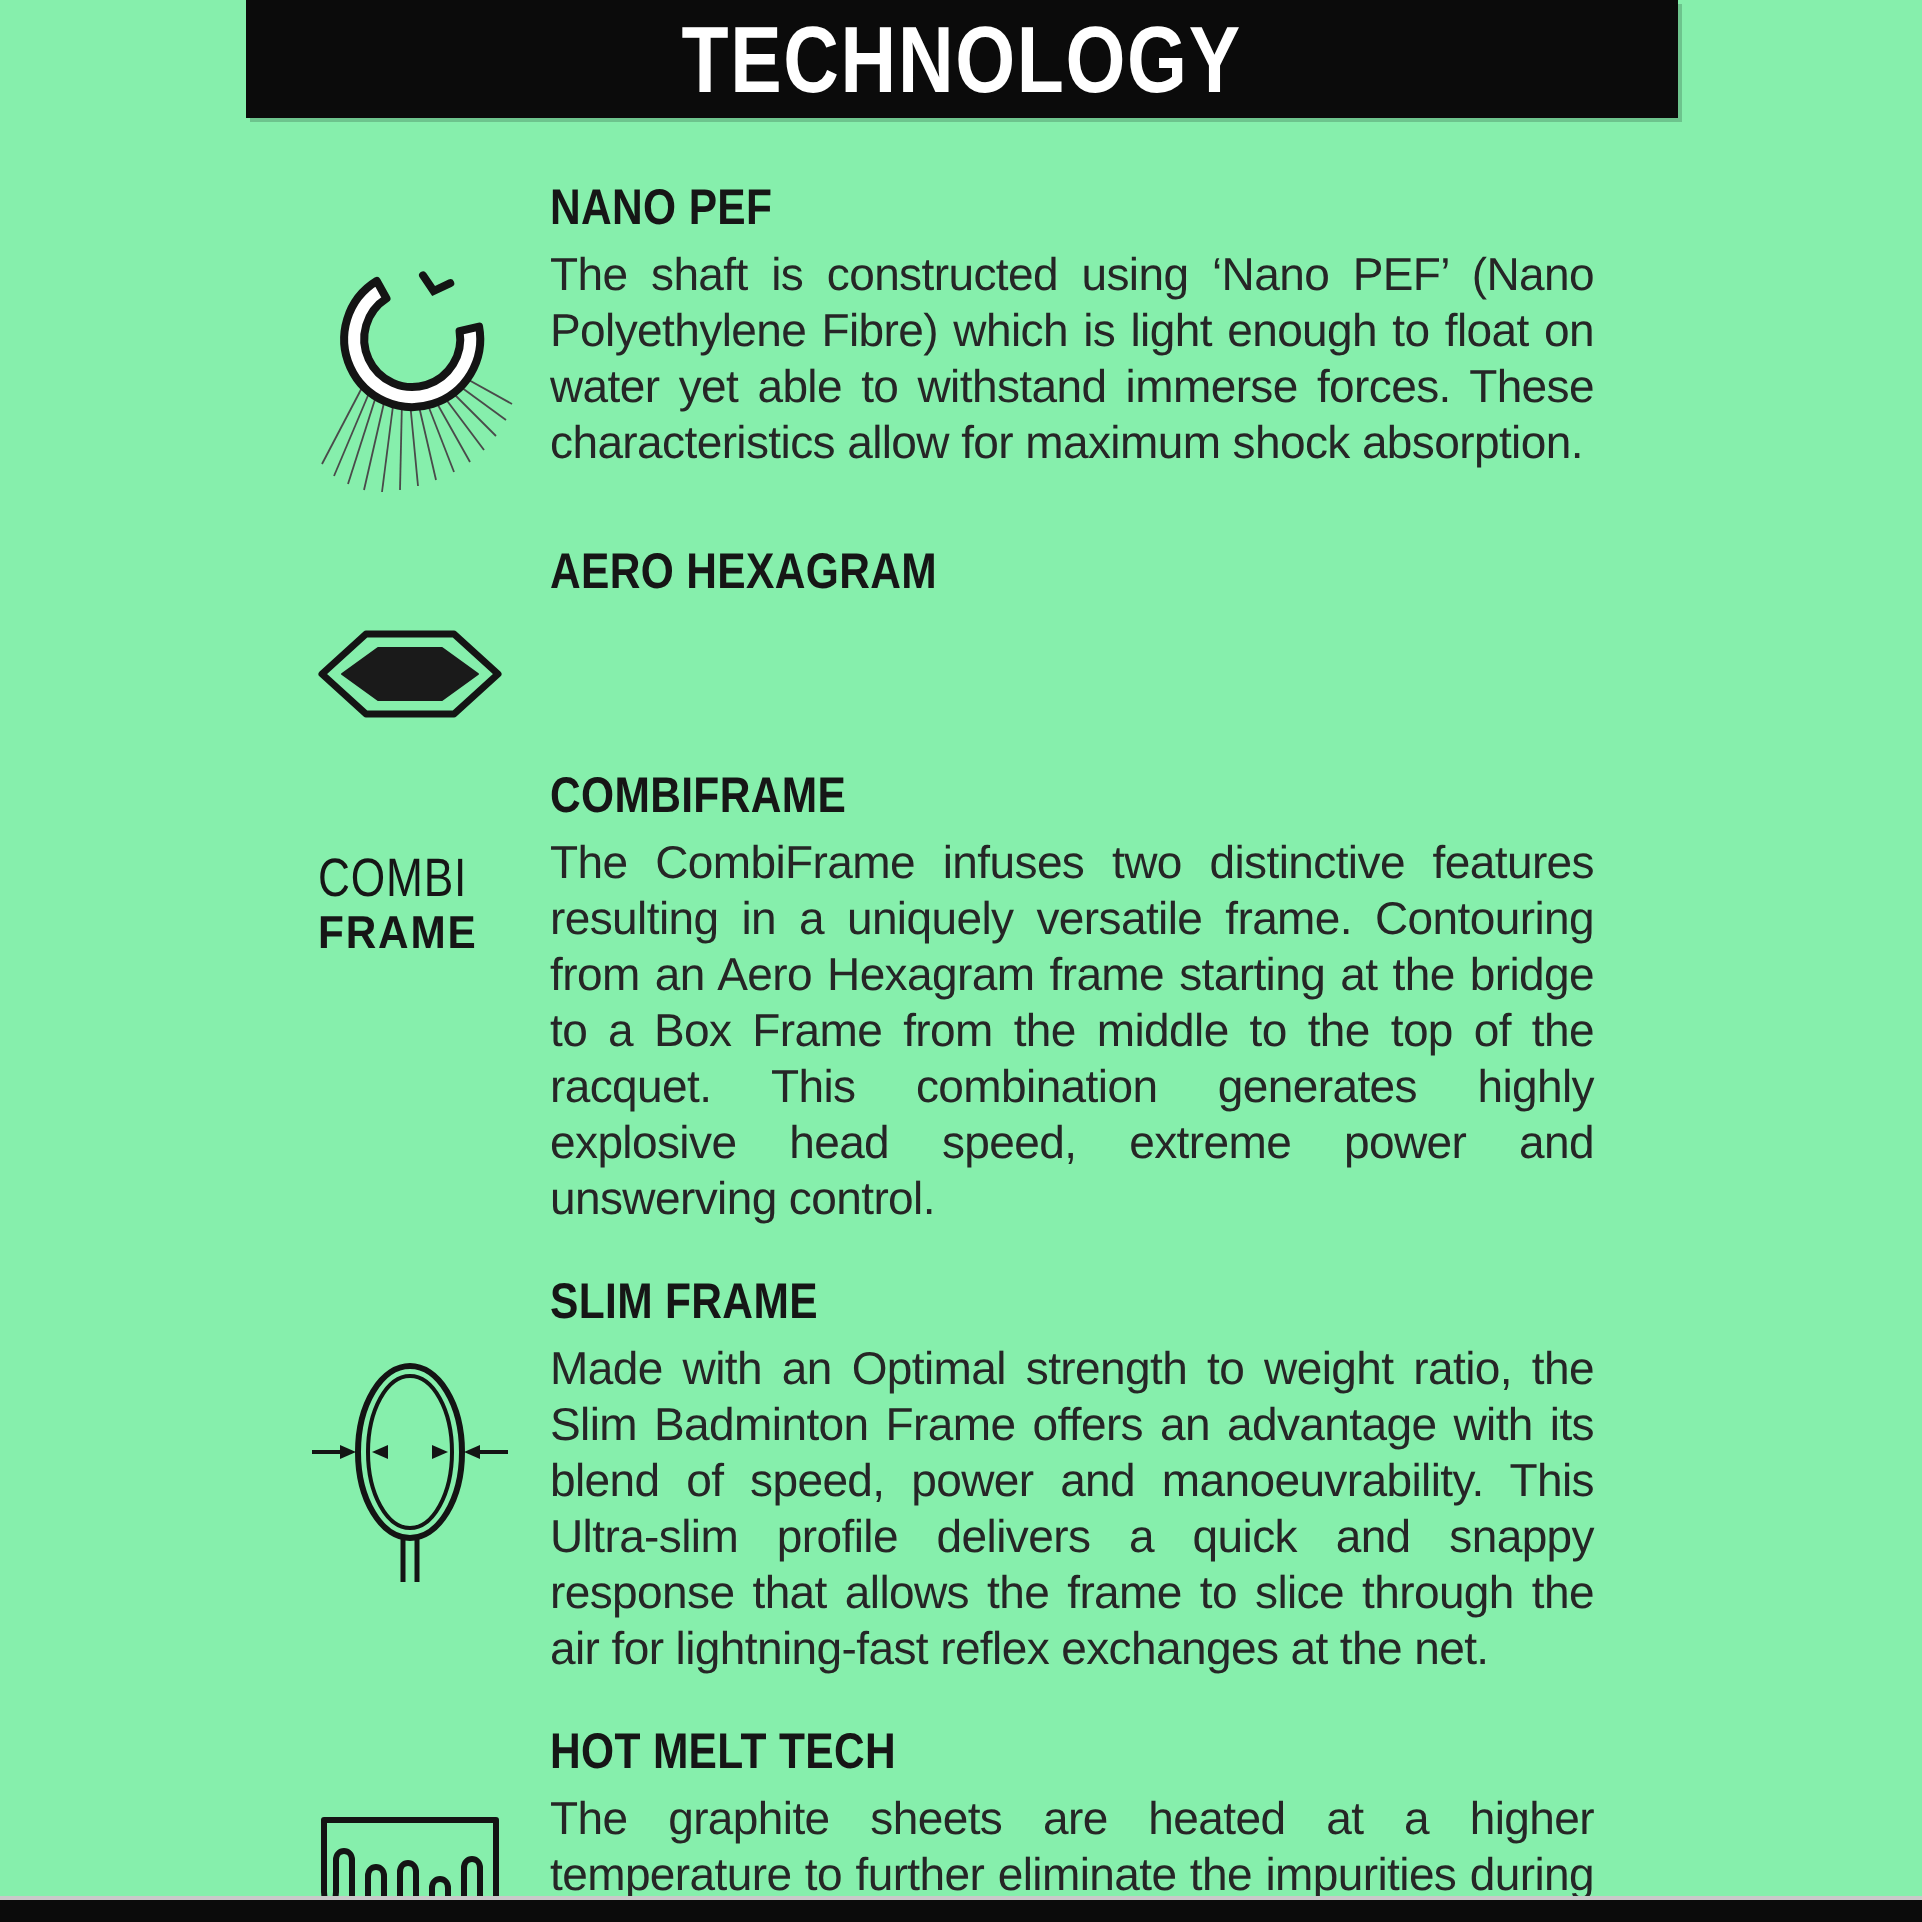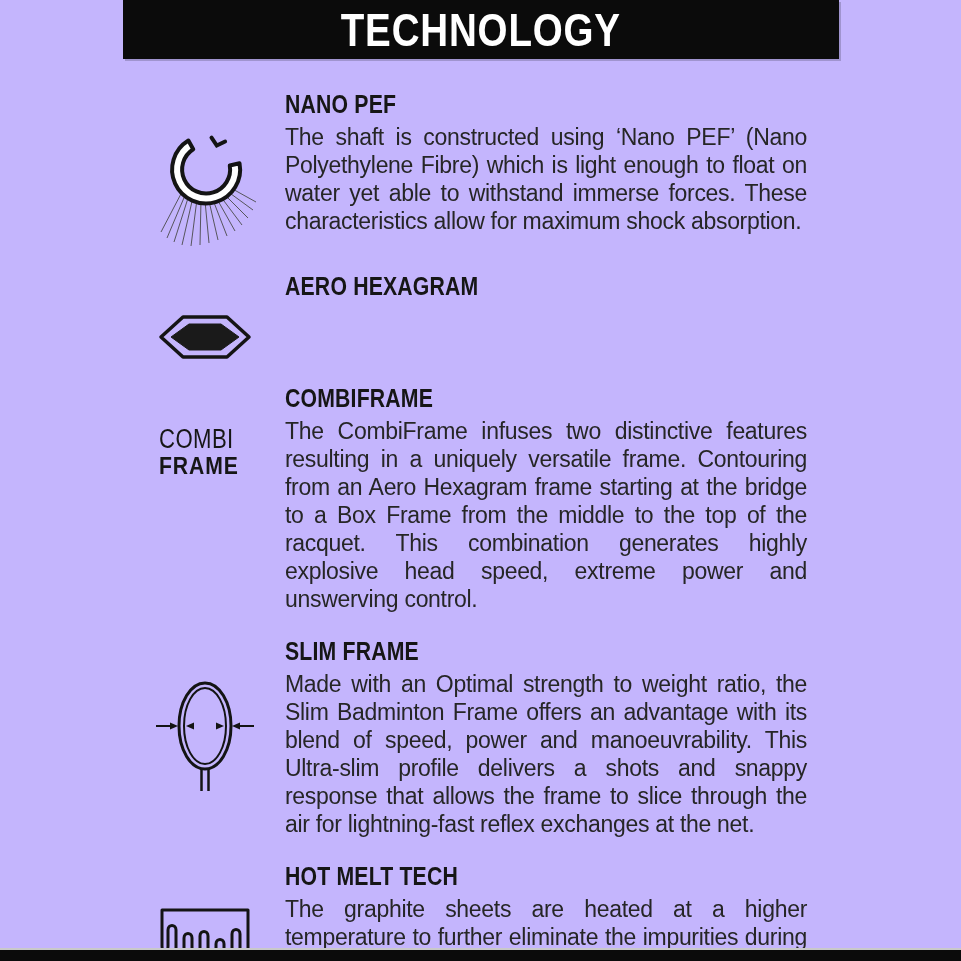--- a/index.html
+++ b/index.html
@@ -3,21 +3,21 @@
 <meta charset="utf-8">
 <style>
   * { margin: 0; padding: 0; box-sizing: border-box; }
   html, body { background: #ffffff; }
   body { font-family: "Liberation Sans", sans-serif; }
 
   .frame {
     position: relative;
     width: 961px;
     height: 961px;
-    background: #c4b5fd;
+    background: #86efac;
     overflow: hidden;
   }
 
   
   .header-bar {
     position: absolute;
     left: 123px;
     top: 0;
     width: 716px;
     height: 59px;
@@ -52,21 +52,21 @@
   .icon-col {
     width: 130px;
     flex-shrink: 0;
     display: flex;
     justify-content: center;
     align-items: center;
     padding-top: 2px;
     margin-top: 40px;
   }
   .text-col {
-    margin-left: 15px;
+    margin-left: 5px;
     width: 522px;
   }
   .section-title {
     font-size: 25px;
     font-weight: 700;
     color: #161616;
     transform: scaleX(0.85);
     transform-origin: left center;
     white-space: nowrap;
     margin-bottom: 4px;
@@ -207,21 +207,21 @@
             <polygon points="28,47 20,43.5 20,50.5" fill="#141414"></polygon>
             <line x1="104" y1="47" x2="88" y2="47" stroke="#141414" stroke-width="2"></line>
             <polygon points="82,47 90,43.5 90,50.5" fill="#141414"></polygon>
             <polygon points="36,47 44,43.5 44,50.5" fill="#141414"></polygon>
             <polygon points="74,47 66,43.5 66,50.5" fill="#141414"></polygon>
           </svg>
         </span>
       </div>
       <div class="text-col">
         <div class="section-title">SLIM FRAME</div>
-        <div class="section-body">Made with an Optimal strength to weight ratio, the Slim Badminton Frame offers an advantage with its blend of speed, power and manoeuvrability. This Ultra-slim profile delivers a shots and snappy response that allows the frame to slice through the air for lightning-fast reflex exchanges at the net.</div>
+        <div class="section-body">Made with an Optimal strength to weight ratio, the Slim Badminton Frame offers an advantage with its blend of speed, power and manoeuvrability. This Ultra-slim profile delivers a quick and snappy response that allows the frame to slice through the air for lightning-fast reflex exchanges at the net.</div>
       </div>
     </div>
 
     <div class="section">
       <div class="icon-col">
         <span>
           <svg width="110" height="124" viewBox="0 0 110 124">
             <path d="M12,6 L98,6 L98,50
                      C98,58 90,58 90,50
                      L90,30 C90,24 82,24 82,30

